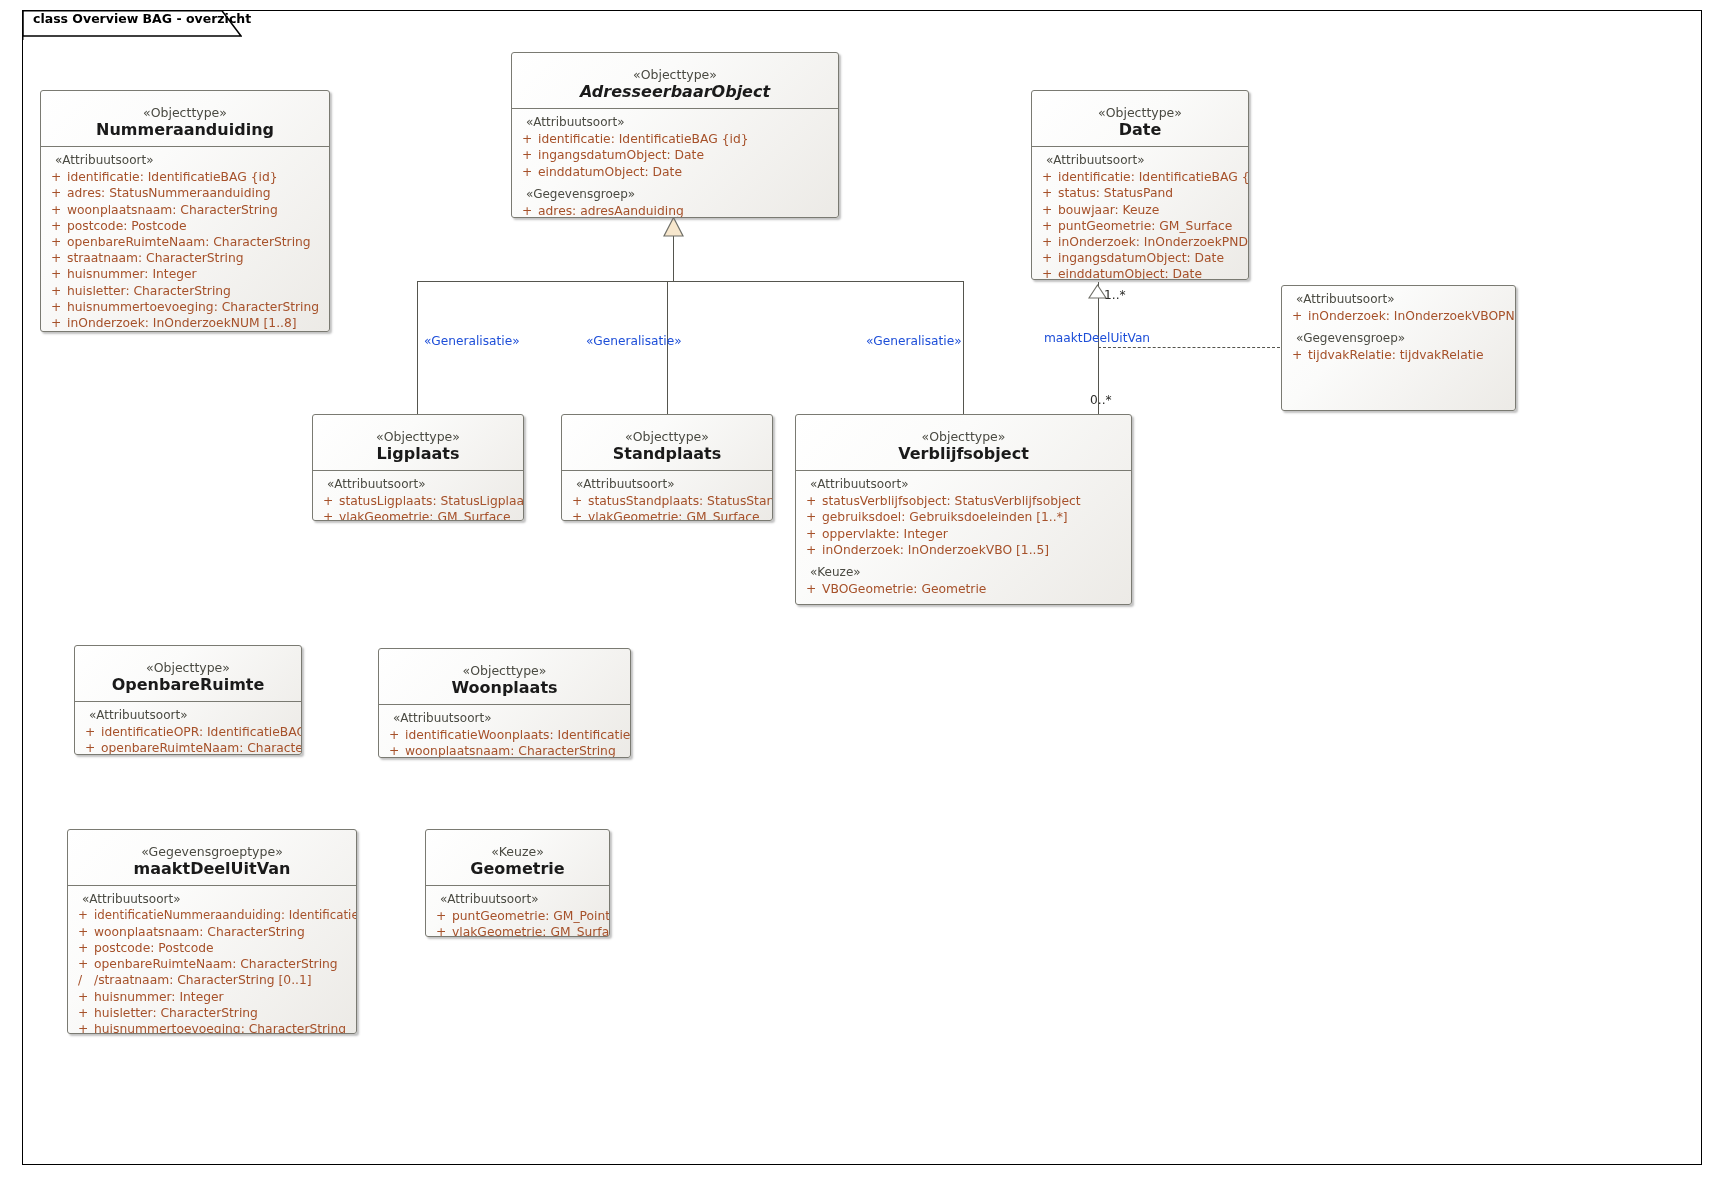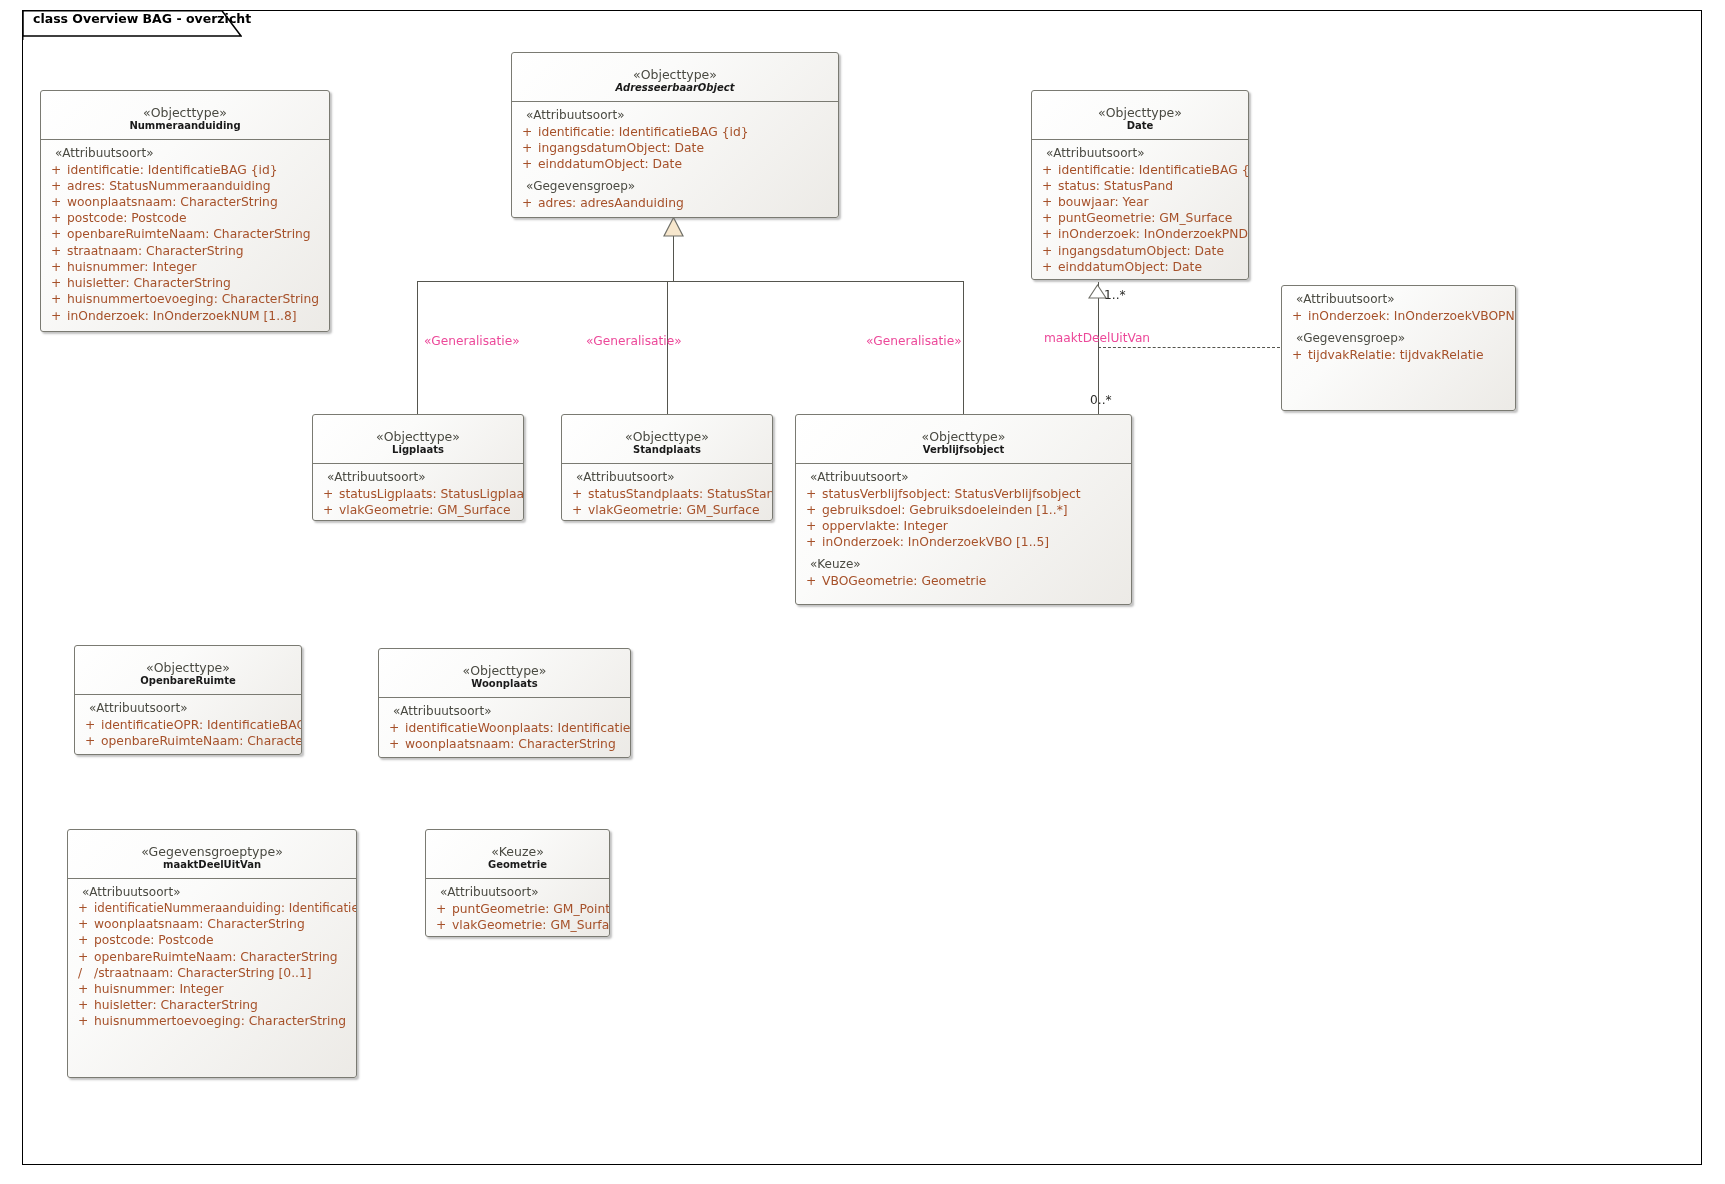--- a/index.html
+++ b/index.html
@@ -72,21 +72,21 @@
     background: transparent;
   }
   .stereo {
     font-size: 12.5px;
     color: #4a4a42;
     line-height: 1.22;
     white-space: nowrap;
     margin-top: 8px;
   }
   .cls-name {
-    font-size: 10px;
+    font-size: 16px;
     font-weight: bold;
     color: #1a1a1a;
     line-height: 1.25;
     white-space: nowrap;
   }
   .cls-name.abstract {
     font-style: italic;
   }
   .cls-body {
     padding: 6px 4px 8px 6px;
@@ -126,21 +126,21 @@
 
   .dashed-h {
     position: absolute;
     height: 0;
     border-top: 1.3px dashed #55554e;
   }
 
   .edge-label {
     position: absolute;
     font-size: 12.2px;
-    color: #ec4899;
+    color: #1d4ed8;
     white-space: nowrap;
     line-height: 1;
   }
   .mult-label {
     position: absolute;
     font-size: 12.2px;
     color: #2b2b28;
     white-space: nowrap;
     line-height: 1;
   }
@@ -279,21 +279,21 @@
       <div class="attr">
           <span class="vis">+</span>
           <span class="sig">identificatie: IdentificatieBAG {id}</span>
         </div>
       <div class="attr">
           <span class="vis">+</span>
           <span class="sig">status: StatusPand</span>
         </div>
       <div class="attr">
           <span class="vis">+</span>
-          <span class="sig">bouwjaar: Year</span>
+          <span class="sig">bouwjaar: Keuze</span>
         </div>
       <div class="attr">
           <span class="vis">+</span>
           <span class="sig">puntGeometrie: GM_Surface</span>
         </div>
       <div class="attr">
           <span class="vis">+</span>
           <span class="sig">inOnderzoek: InOnderzoekPND [1..3]</span>
         </div>
       <div class="attr">
@@ -426,21 +426,21 @@
           <span class="vis">+</span>
           <span class="sig">identificatieWoonplaats: IdentificatieBAG {id}</span>
         </div>
       <div class="attr">
           <span class="vis">+</span>
           <span class="sig">woonplaatsnaam: CharacterString</span>
         </div>
     </div>
   </div>
 
-  <div class="cls" style="left:67px; top:829px; width:290px; height:249px;">
+  <div class="cls" style="left:67px; top:829px; width:290px; height:205px;">
     <div class="cls-header">
       <div class="stereo">«Gegevensgroeptype»</div>
       <div class="cls-name">maaktDeelUitVan</div>
     </div>
     <div class="cls-body">
       <div class="group-label">«Attribuutsoort»</div>
       <div class="attr" style="font-size:11.8px;">
           <span class="vis">+</span>
           <span class="sig">identificatieNummeraanduiding: IdentificatieBAG {id}</span>
         </div>

